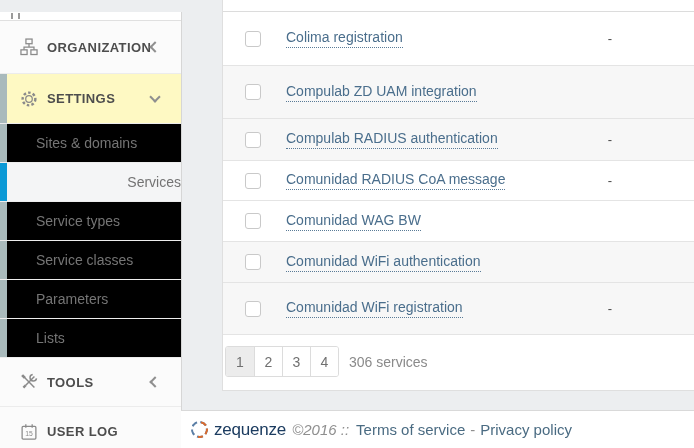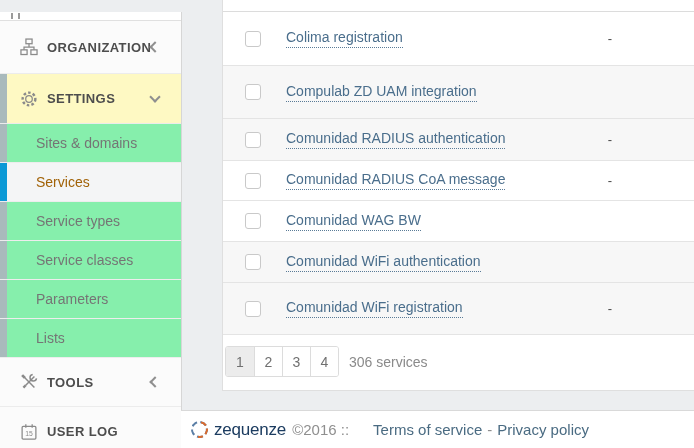--- a/index.html
+++ b/index.html
@@ -37,25 +37,25 @@
   .side-header { position: relative; }
   .settings-hdr { height: 50px; background: #fef9c3; }
   .tools-hdr { height: 49px; }
   .userlog-hdr { height: 50px; }
 
   .stripped { box-shadow: inset 7px 0 0 var(--accent-inactive, #a9babc); }
   .stripped.active { box-shadow: inset 7px 0 0 var(--accent-active, #0b99d6); }
 
   .side-item {
     height: 39px; display: flex; align-items: center;
-    padding-left: 36px; background: #86efac;
+    padding-left: 36px; background: #000000;
     border-bottom: 1px solid #ededed;
     font-size: 14px; color: #757575; cursor: pointer;
   }
-  .side-item.active { background: #f4f5f6; color: #a16207; }
+  .side-item.active { background: #f4f5f6; color: #737373; justify-content: flex-end; }
 
   .chev { width: 8px; height: 8px; display: inline-block;
     border-left: 2px solid #8f8f8f; border-bottom: 2px solid #8f8f8f; }
   .chev-left { transform: rotate(45deg); }
   .chev-down { transform: rotate(-45deg); margin-top: -4px; }
 
   .icon svg { width: 100%; height: 100%; }
 
   
   .card {
@@ -137,21 +137,21 @@
     border-radius: 50%;
     clip-path: inset(0 0 0 50%);
   }
   .brand-name {
     font-size: 17px; font-weight: normal;
     color: var(--brand-navy, #1c3c60);
     letter-spacing: -0.2px;
     margin-right: 6px;
     cursor: pointer;
   }
-  .foot-copy { margin-right: 24px; }
+  .foot-copy { margin-right: 7px; font-style: italic; }
   .foot-link { color: #4a6b82; cursor: pointer; }
   .foot-sep { margin: 0 5px; color: #8f8f8f; }
 </style>
 </head>
 <body>
 
 <aside class="sidebar">
 
   <div class="side-partial">
     <span class="icon-frag"></span>
@@ -244,21 +244,21 @@
   </div>
 
   <div class="trow shaded" style="height: 53px;">
     <input type="checkbox" class="cbx" style="">
     <a class="svc-link">Compulab ZD UAM integration</a>
     <span class="val"></span>
   </div>
 
   <div class="trow shaded" style="height: 42px;">
     <input type="checkbox" class="cbx" style="">
-    <a class="svc-link">Comunidad RADIUS authentication</a>
+    <a class="svc-link">Compulab RADIUS authentication</a>
     <span class="val">-</span>
   </div>
 
   <div class="trow" style="height: 40px;">
     <input type="checkbox" class="cbx" style="">
     <a class="svc-link">Comunidad RADIUS CoA message</a>
     <span class="val">-</span>
   </div>
 
   <div class="trow" style="height: 41px;">

